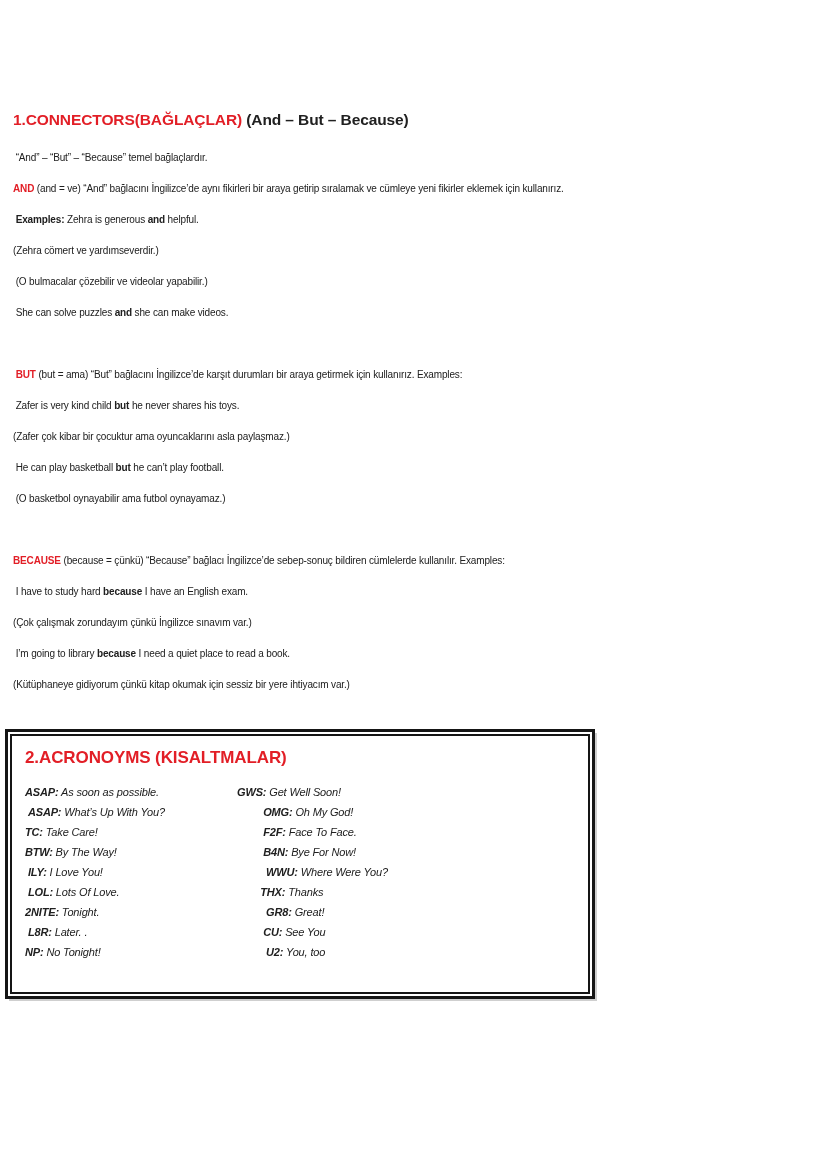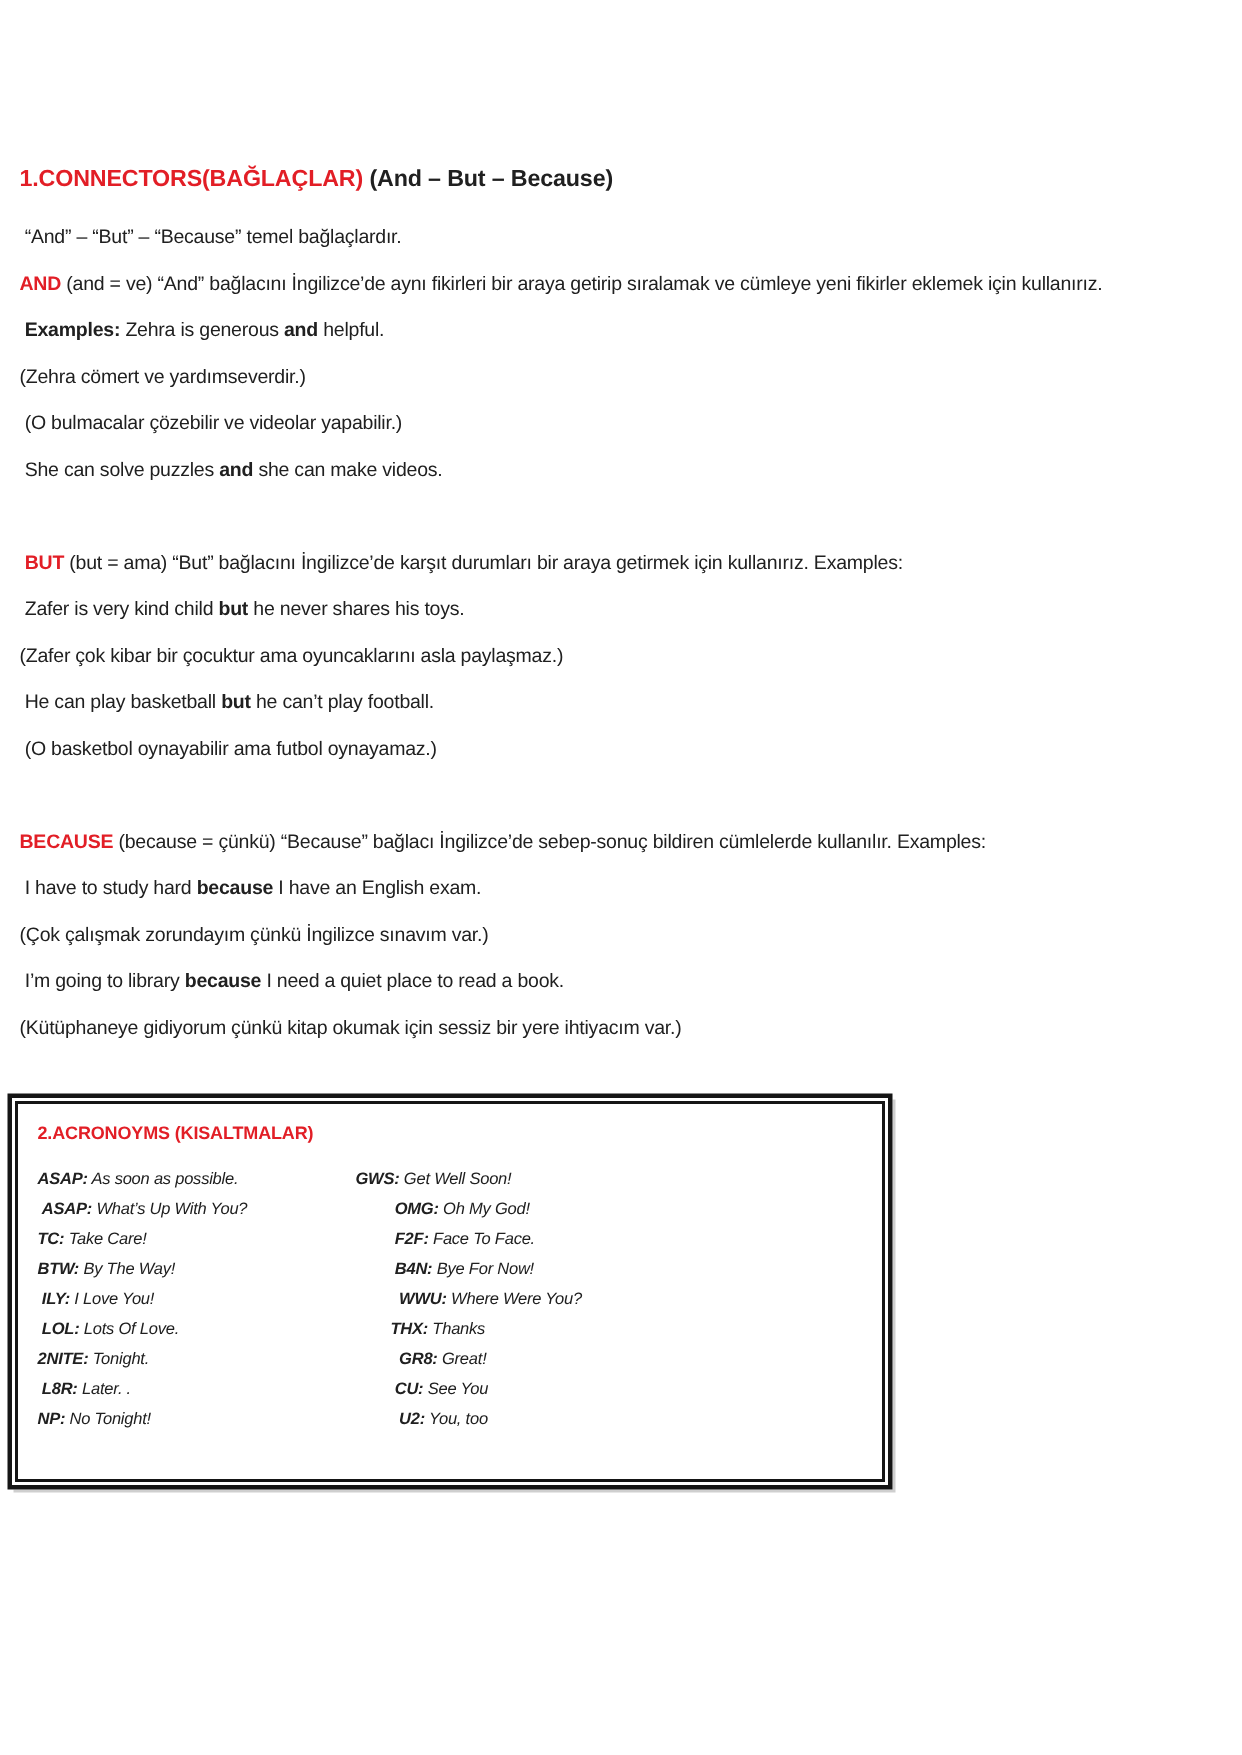--- a/index.html
+++ b/index.html
@@ -8,21 +8,21 @@
     background: #ffffff;
     font-family: "Liberation Sans", sans-serif;
     color: #202020;
     overflow: hidden;
   }
   .page { width: 828px; height: 1004px; position: relative; }
   .content { padding: 110px 14px 0 13px; }
 
   .line {
     margin: 0 0 8px 0;
-    font-size: 13px;
+    font-size: 10px;
     letter-spacing: -0.15px;
     line-height: 23px;
     white-space: pre-wrap;
   }
   .title {
     font-size: 15.5px;
     font-weight: 700;
     letter-spacing: -0.1px;
     line-height: 20px;
     margin: 0 0 16px 0;
@@ -40,21 +40,21 @@
     padding: 2px;
     box-shadow: 3px 3px 0 -1px #cfcfcf;
     background: #ffffff;
   }
   .acronym-inner {
     border: 2px solid #151515;
     padding: 12px 10px 30px 13px;
   }
   .acronym-heading {
     margin: 0 0 14px 0;
-    font-size: 12px;
+    font-size: 17px;
     font-weight: 700;
     color: #e21e26;
     letter-spacing: -0.1px;
   }
   .arow {
     display: grid;
     grid-template-columns: 212px 1fr;
     font-size: 11px;
     letter-spacing: -0.15px;
     line-height: 20px;

